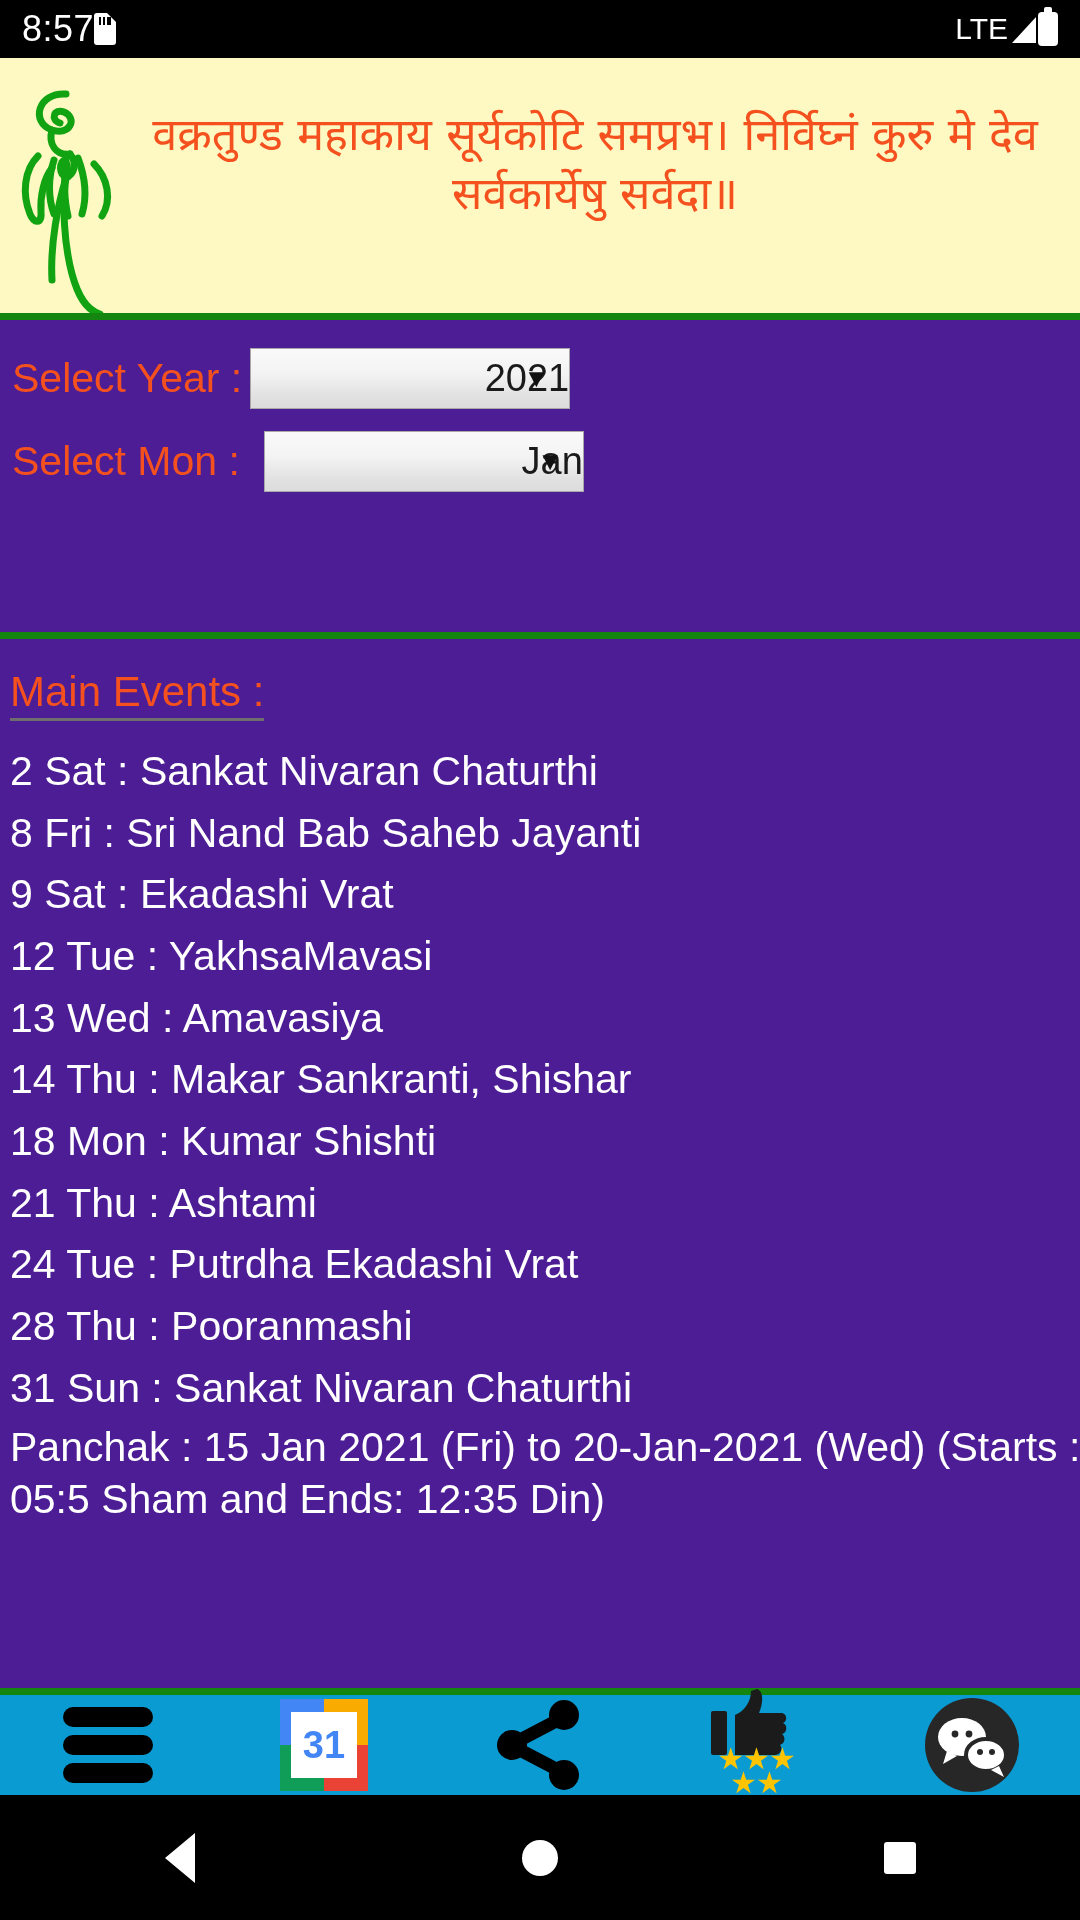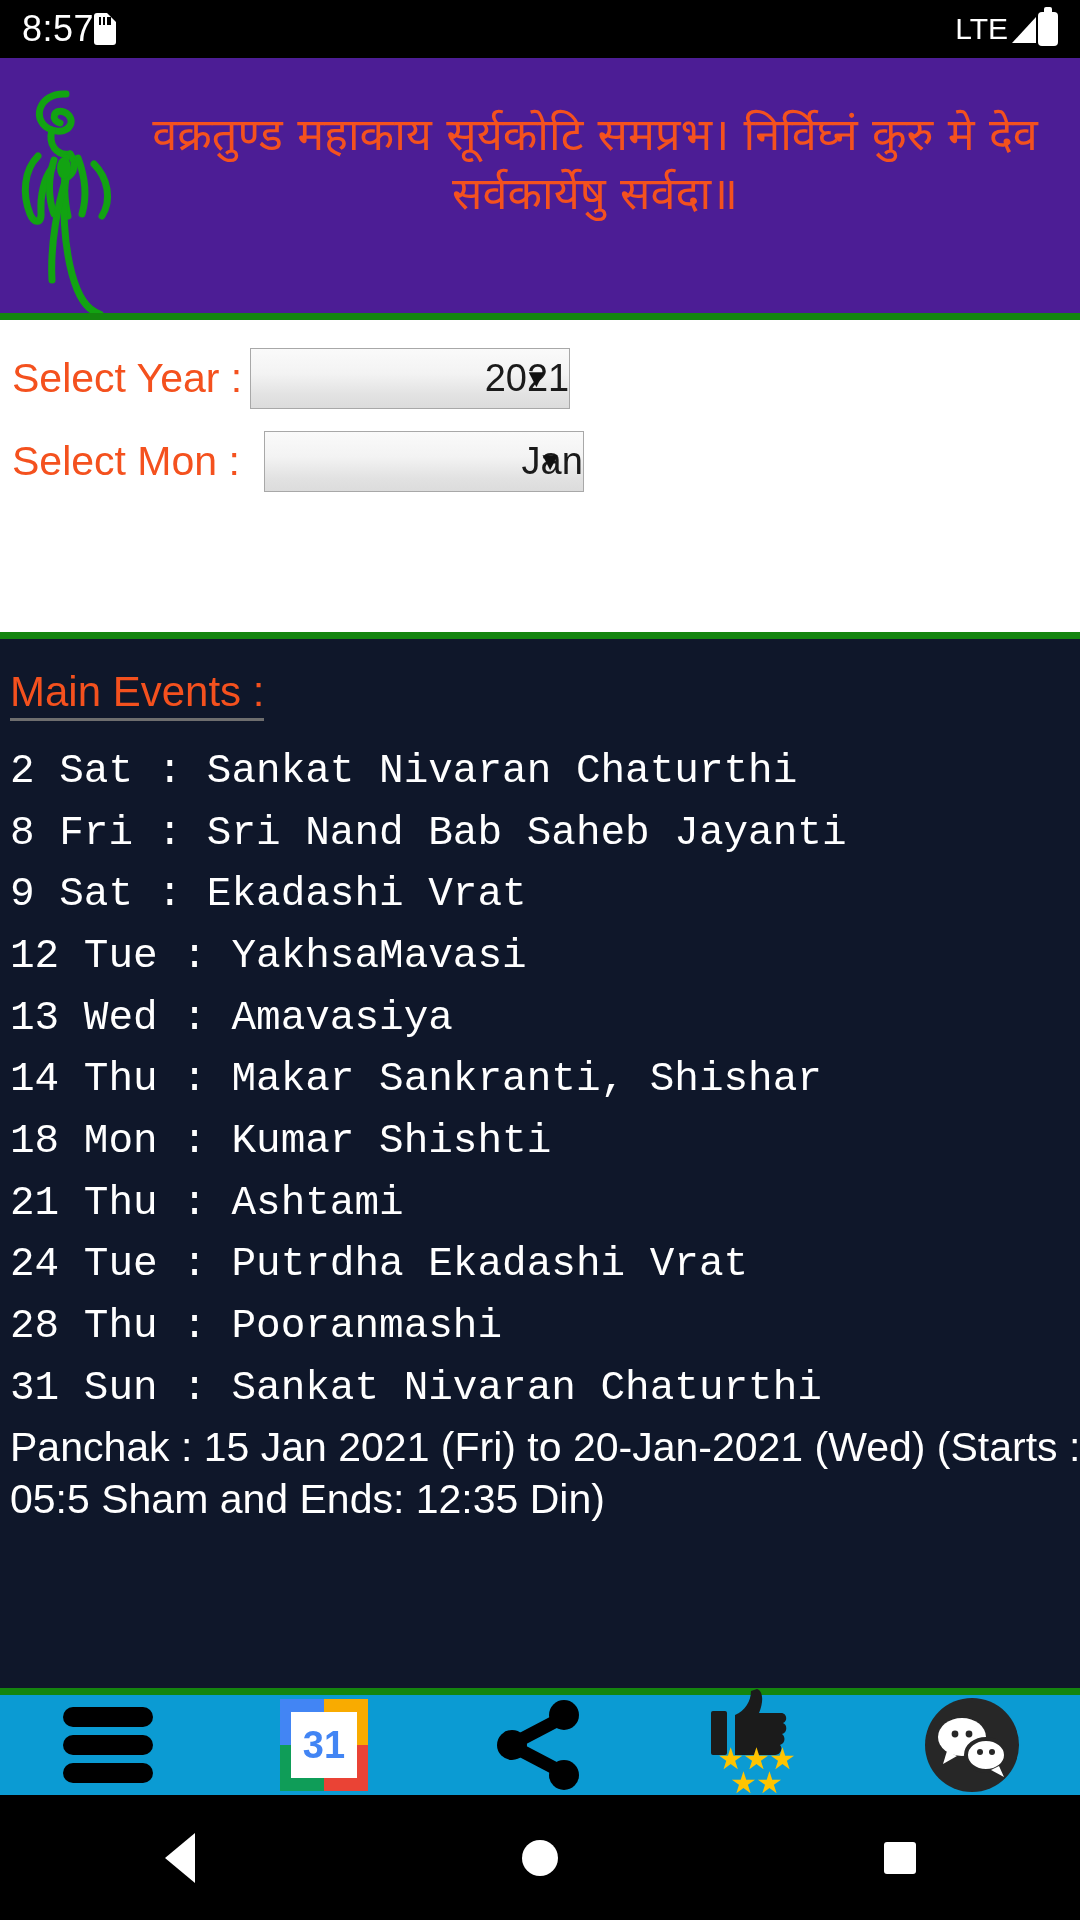--- a/index.html
+++ b/index.html
@@ -42,21 +42,21 @@
     width:20px; height:34px; background:#fff; border-radius:4px; position:relative;
   }
   .icon-battery::before{
     content:""; position:absolute; top:-5px; left:6px; width:8px; height:5px;
     background:#fff; border-radius:2px 2px 0 0;
   }
 
   
   .header{
     position:absolute; top:58px; left:0; width:1080px; height:258px;
-    background:#4c1d95; overflow:hidden;
+    background:#fef9c3; overflow:hidden;
   }
   .ganesh{
     position:absolute; left:8px; top:16px; width:140px; height:250px;
   }
   .shloka{
     position:absolute; left:145px; top:48px; width:900px;
     color:#F4511E;
     font-family:"DejaVu Sans","Liberation Sans",sans-serif;
     font-size:45px; line-height:1.30; font-weight:400;
     text-align:center;
@@ -65,21 +65,21 @@
   
   .rule-green{
     position:absolute; left:0; width:1080px; height:7px; background:#14850F;
   }
   .rule1{ top:313px; }
   .rule2{ top:632px; }
   .rule3{ top:1688px; }
 
   
   .form{
-    position:absolute; top:320px; left:0; width:1080px; height:312px; background:#ffffff;
+    position:absolute; top:320px; left:0; width:1080px; height:312px; background:#4c1d95;
   }
   .form-row{ display:flex; align-items:center; height:66px; margin-left:12px; }
   .row-year{ margin-top:25px; }
   .row-mon{ margin-top:17px;gap:16px; }
   .form-label{
     color:#F4511E; font-size:41px; white-space:nowrap;
     font-family:"Liberation Sans",sans-serif;
   }
   .select-box{
     position:relative; margin-left:8px;
@@ -93,33 +93,33 @@
     font-family:"Liberation Sans",sans-serif;
   }
   .select-arrow{
     position:absolute; right:20px; top:50%; transform:translateY(-50%);
     color:#111; font-size:26px; line-height:1;
   }
 
   
   .events{
     position:absolute; top:639px; left:0; width:1080px; height:1049px;
-    background:#0f172a; padding:0 10px; overflow:hidden;
+    background:#4c1d95; padding:0 10px; overflow:hidden;
   }
   .events-title{
     display:inline-block; color:#F4511E; font-size:42px;
     margin-top:29px; margin-left:0px;
     border-bottom:3px solid #6e6e6e; padding-bottom:2px;
     font-family:"Liberation Sans",sans-serif;
   }
   .event-list{ margin-top:25px; }
   .event-item{
     color:#ffffff; font-size:41px; line-height:1.26;
     margin-bottom:10px;
-    font-family:Liberation Mono, monospace;
+    font-family:Liberation Sans, sans-serif;
     white-space:nowrap;
   }
   .event-note{
     color:#ffffff; font-size:41px; line-height:1.26;
     margin-top:-2px; width:1075px;
     font-family:"Liberation Sans",sans-serif;
   }
 
   
   .toolbar{

